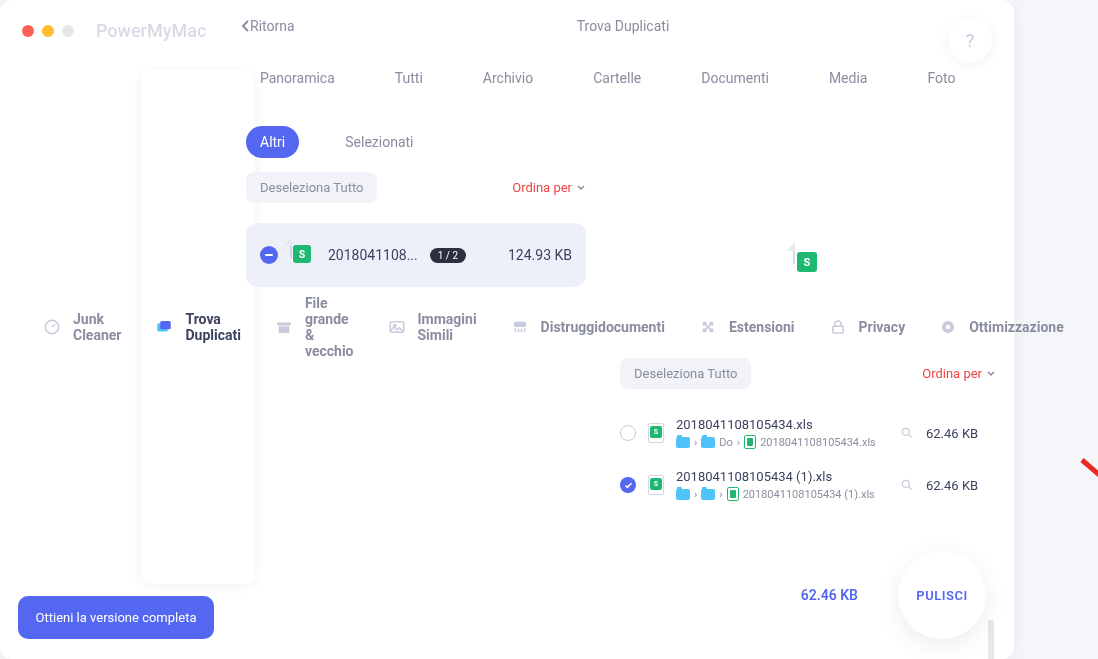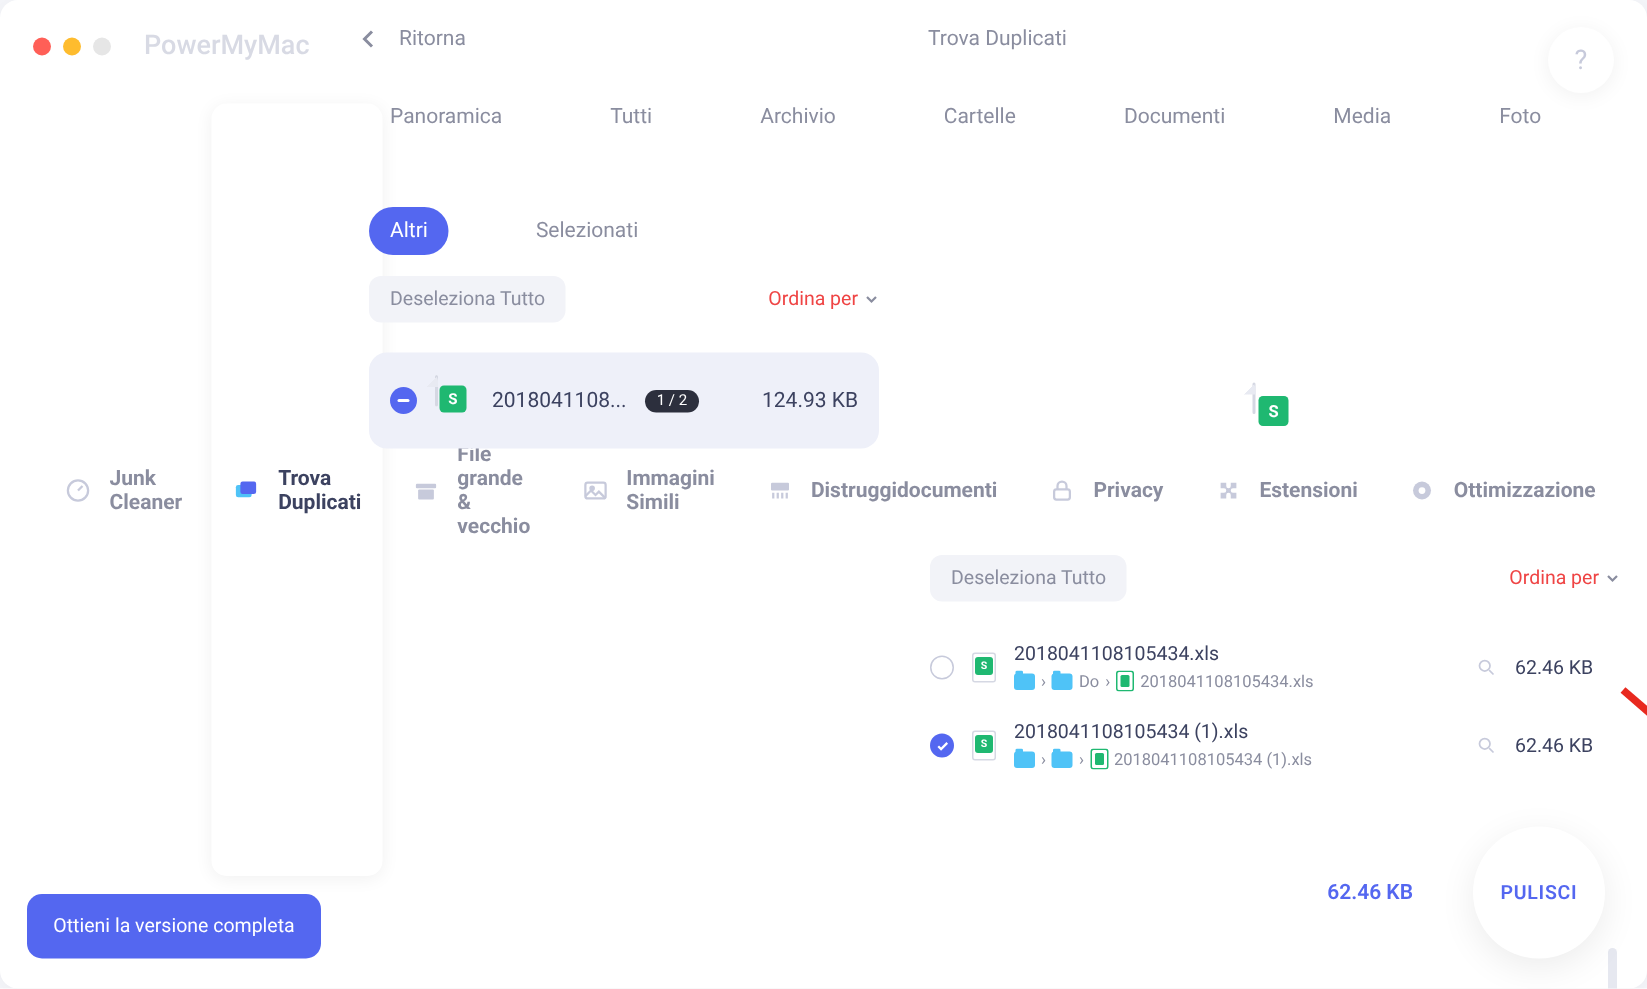--- a/index.html
+++ b/index.html
@@ -1,36 +1,36 @@
 <!DOCTYPE html>
 <html><head>
 <meta charset="utf-8">
 <style>
 * { box-sizing: border-box; margin: 0; padding: 0; font-family: -apple-system, BlinkMacSystemFont, "Segoe UI", Roboto, sans-serif; }
 body { background: #f5f6fa; width: 1098px; height: 659px; overflow: hidden; }
-.app { width: 1098px; height: 659px; background: #ffffff; border-radius: 12px; display: flex; position: relative; box-shadow: 0 2px 20px rgba(0,0,0,0.05); }
+.app { width: 1014px; height: 659px; background: #ffffff; border-radius: 12px; display: flex; position: relative; box-shadow: 0 2px 20px rgba(0,0,0,0.05); }
 .sidebar { width: 232px; padding: 20px 0 0 0; display: flex; flex-direction: column; }
 .traffic { display: flex; gap: 8px; padding: 0 0 0 22px; align-items: center; }
 .dot { width: 12px; height: 12px; border-radius: 50%; }
 .dot.red { background: #ff5f57; }
 .dot.yellow { background: #febc2e; }
 .dot.green { background: #e6e6e6; }
 .brand { color: #d8dae4; font-size: 18px; font-weight: 500; margin-left: 14px; }
 .nav { margin-top: 28px; padding: 0 29px; display: flex; flex-direction: row; gap: 6px; flex: 1; font-weight: bold; }
 .nav-item { display: flex; align-items: center; gap: 12px; padding: 12px 14px; border-radius: 10px; color: #8a8d9f; font-size: 14px; cursor: pointer; }
 .nav-item.active { background: #fff; color: #3c4260; box-shadow: 0 2px 12px rgba(0,0,0,0.06); }
 .nav-icon { width: 18px; height: 18px; display: flex; align-items: center; justify-content: center; flex-shrink: 0; }
 .nav-icon svg { width: 18px; height: 18px; }
 .cta { margin: 12px 18px 20px 18px; background: #5467f0; color: #fff; border: none; border-radius: 10px; padding: 14px 10px; font-size: 13px; cursor: pointer; }
 .main { flex: 1; display: flex; flex-direction: column; padding: 0; position: relative; }
 .header { display: flex; align-items: center; padding: 18px 24px 10px 8px; }
-.back { display: flex; align-items: center; gap: 16px; color: #8a8d9f; font-size: 14px; cursor: pointer; }
+.back { display: flex; align-items: center; gap: 0; color: #8a8d9f; font-size: 14px; cursor: pointer; }
 .title { position: absolute; left: 50%; transform: translateX(-50%); color: #8a8d9f; font-size: 14px; }
 .help { position: absolute; right: 22px; top: 18px; width: 44px; height: 44px; border-radius: 50%; background: #fff; box-shadow: 0 2px 14px rgba(0,0,0,0.06); display: flex; align-items: center; justify-content: center; color: #c7cadb; font-size: 18px; cursor: pointer; }
-.tabs { display: flex; gap: 44px; padding: 18px 24px 14px 14px; align-items: center; flex-wrap: wrap; }
+.tabs { display: flex; gap: 32px; padding: 18px 24px 14px 14px; align-items: center; flex-wrap: wrap; }
 .tab { color: #8a8d9f; font-size: 14px; padding: 8px 14px; border-radius: 16px; cursor: pointer; }
 .tab.active { background: #5467f0; color: #fff; }
 .content { flex: 1; display: flex; padding: 0 14px 0 14px; gap: 10px; }
 .left-pane { width: 340px; }
 .controls { display: flex; align-items: center; justify-content: space-between; margin-bottom: 20px; }
 .chip { background: #f2f3f8; color: #8a8d9f; font-size: 13px; padding: 8px 14px; border-radius: 8px; cursor: pointer; border: none; text-align: right; }
 .sort { color: #ef4444; font-size: 13px; display: flex; align-items: center; gap: 4px; cursor: pointer; }
 .group-row { background: #eef0f9; border-radius: 12px; padding: 16px 14px; display: flex; align-items: center; gap: 12px; cursor: pointer; }
 .radio-minus { width: 18px; height: 18px; border-radius: 50%; background: #5467f0; display: flex; align-items: center; justify-content: center; flex-shrink: 0; }
 .radio-minus::after { content: ""; width: 8px; height: 2px; background: #fff; border-radius: 1px; }
@@ -122,34 +122,34 @@
         <span class="nav-icon">
             <svg viewBox="0 0 24 24" fill="#c7cadb">
               <rect x="4" y="5" width="16" height="7" rx="1"></rect>
               <path d="M6 14v5M10 14v5M14 14v5M18 14v5" stroke="#c7cadb" stroke-width="2"></path>
             </svg>
           </span>
         <span>Distruggidocumenti</span>
       </div>
       <div class="nav-item">
         <span class="nav-icon">
+            <svg viewBox="0 0 24 24" fill="#c7cadb">
+              <path d="M5 5h5v3a2 2 0 104 0V5h5v5h-3a2 2 0 100 4h3v5h-5v-3a2 2 0 10-4 0v3H5v-5h3a2 2 0 100-4H5z"></path>
+            </svg>
+          </span>
+        <span>Estensioni</span>
+      </div>
+      <div class="nav-item">
+        <span class="nav-icon">
             <svg viewBox="0 0 24 24" fill="none" stroke="#c7cadb" stroke-width="2">
               <rect x="5" y="11" width="14" height="9" rx="2"></rect>
               <path d="M8 11V8a4 4 0 118 0v3"></path>
             </svg>
           </span>
         <span>Privacy</span>
-      </div>
-      <div class="nav-item">
-        <span class="nav-icon">
-            <svg viewBox="0 0 24 24" fill="#c7cadb">
-              <path d="M5 5h5v3a2 2 0 104 0V5h5v5h-3a2 2 0 100 4h3v5h-5v-3a2 2 0 10-4 0v3H5v-5h3a2 2 0 100-4H5z"></path>
-            </svg>
-          </span>
-        <span>Estensioni</span>
       </div>
       <div class="nav-item">
         <span class="nav-icon">
             <svg viewBox="0 0 24 24" fill="#c7cadb">
               <circle cx="12" cy="12" r="8"></circle>
               <circle cx="12" cy="12" r="3" fill="#fff"></circle>
             </svg>
           </span>
         <span>Ottimizzazione</span>
       </div>

